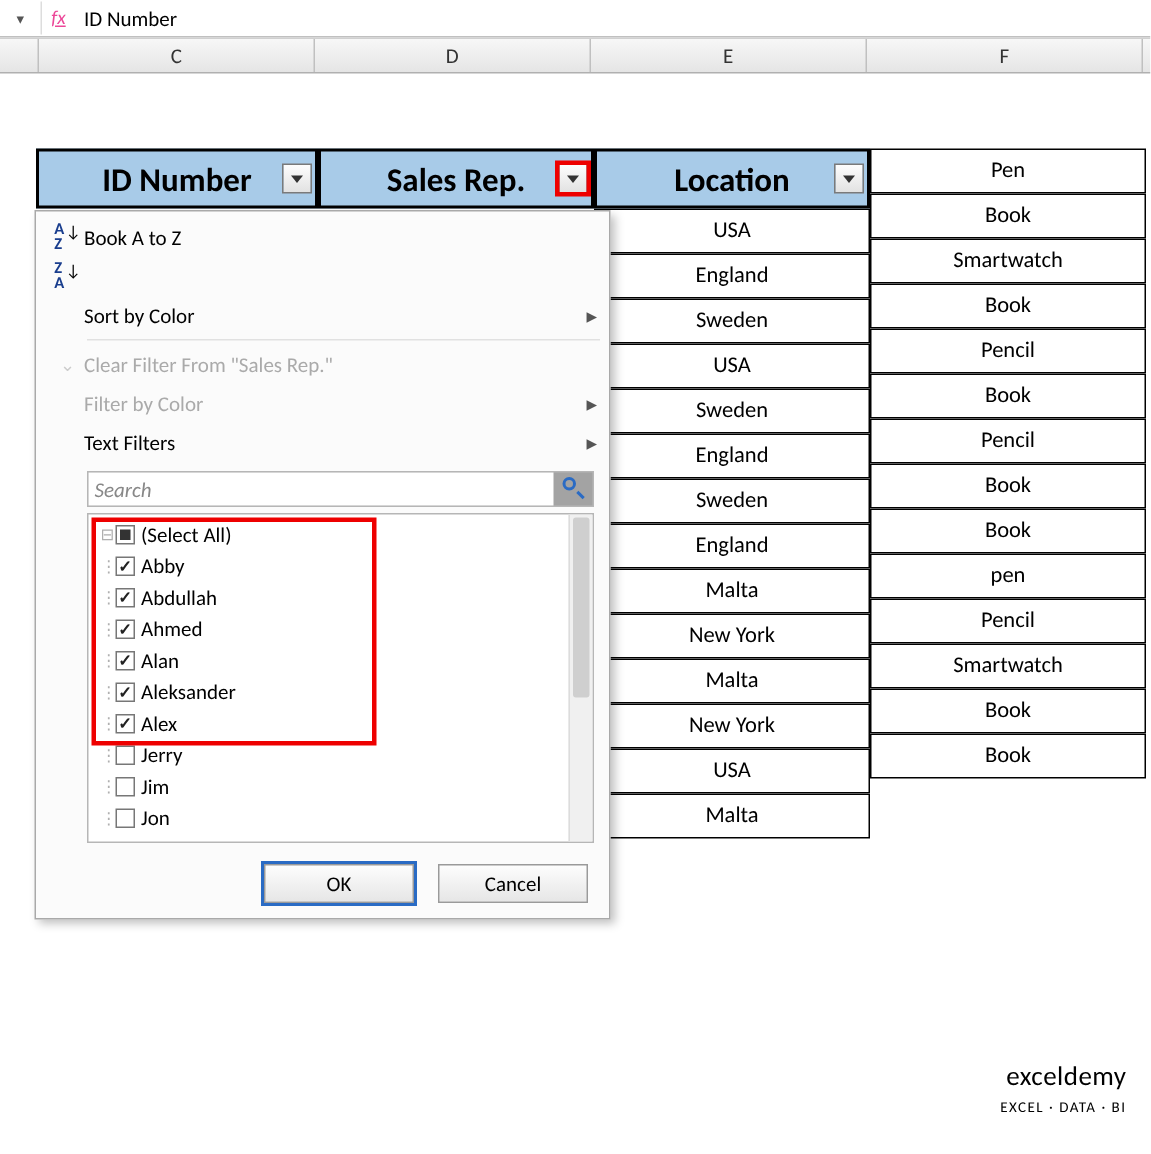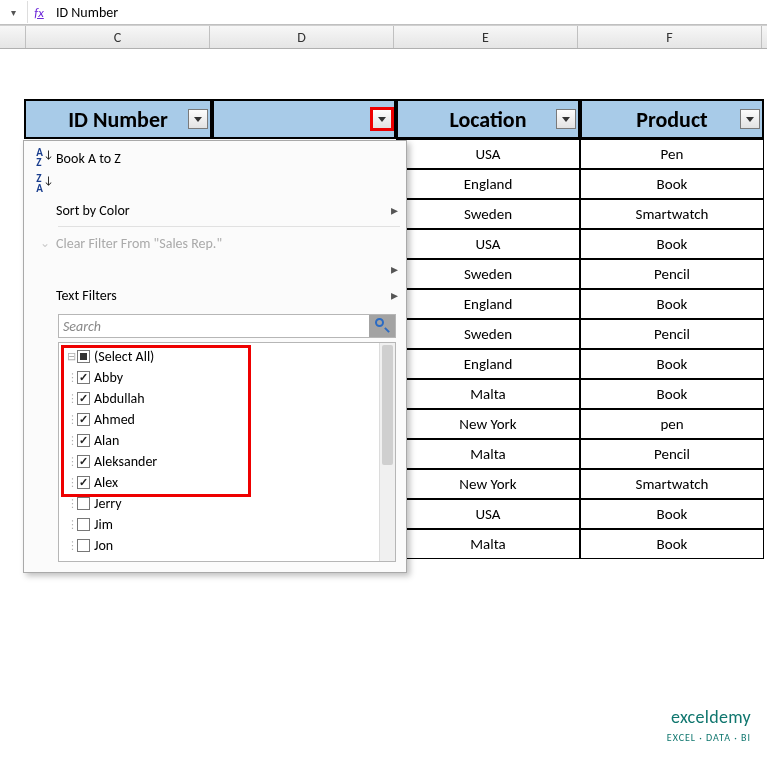--- a/index.html
+++ b/index.html
@@ -1,20 +1,20 @@
 <!DOCTYPE html>
 <html><head>
 <meta charset="utf-8">
 <style>
   * { box-sizing: border-box; font-family: Calibri, Arial, sans-serif; }
   body { margin: 0; background: #fff; width: 767px; height: 769px; overflow: hidden; position: relative; }
 
   .formula-bar { display: flex; align-items: center; height: 25px; border-bottom: 1px solid #c0c0c0; background: #fff; }
   .name-dd { width: 28px; height: 22px; display:flex; align-items:center; justify-content:center; font-size:10px; color:#555; border-right:1px solid #ddd;}
-  .fx-label { width: 22px; font-style: italic; color: #6d28d9; font-size: 13px; text-align:center;text-decoration:underline; }
+  .fx-label { width: 22px; font-style: italic; color: #ec4899; font-size: 13px; text-align:center;text-decoration:underline; }
   .fb-value { padding-left: 6px; font-size: 14px; }
 
   .col-headers { display:flex; height:24px; background: linear-gradient(#f7f7f7,#e5e5e5); border-bottom:1px solid #b0b0b0; border-top:1px solid #d0d0d0;}
   .row-hdr { width:26px; border-right:1px solid #c0c0c0;}
   .ch { flex:0 0 184px; text-align:center; font-size:14px; color:#333; border-right:1px solid #c0c0c0; line-height:24px;}
   .ch:first-of-type { flex-basis: 188px;}
 
   .sheet { position:relative; margin-top: 50px; }
 
   .grid { position:absolute; top:0; left:24px; display:flex; }
@@ -50,21 +50,21 @@
   .dots{color:#b0b0b0; font-size:11px; width:10px;}
   .cb{width:13px;height:13px; border:1px solid #777; margin-right:4px; background:#fff; display:flex; align-items:center; justify-content:center; font-size:11px; line-height:11px; cursor:pointer;}
   .cb.checked::after{content:"✓"; color:#222; font-weight:bold;}
   .cb.mixed::after{content:""; display:block; width:7px; height:7px; background:#333;}
   .red-sel{position:absolute; border:3px solid #e00; pointer-events:none;}
 
   .btns{display:flex; justify-content:flex-end; gap:16px; margin:14px 14px 0 0;}
   .btn{width:100px; height:26px; border:1px solid #9a9a9a; background:linear-gradient(#fdfdfd,#e6e6e6); font-size:14px; cursor:pointer;}
   .btn.ok{outline:2px solid #2a6bc4;}
 
-  .wm{position:absolute; right:16px; bottom:22px; text-align:right; color:#0f766e; font-size:18px; letter-spacing:.3px; line-height:18px;margin-left:36px;}
+  .wm{position:absolute; right:16px; bottom:22px; text-align:right; color:#000000; font-size:18px; letter-spacing:.3px; line-height:18px;margin-left:36px;}
   .wm small{font-size:10px; letter-spacing:1px;}
 </style>
 </head>
 <body>
 
 <div class="formula-bar">
   <div class="name-dd">▾</div>
   <div class="fx-label">fx</div>
   <div class="fb-value">ID Number</div>
 </div>
@@ -107,20 +107,21 @@
           <span class="mlabel">Sort by Color</span>
           <span class="sub">▸</span>
         </div>
         <div class="sep"></div>
         <div class="mitem disabled">
           <div class="micons" style="color:#ccc;">⌄</div>
           <span class="mlabel">Clear Filter From "Sales Rep."</span>
         </div>
         <div class="mitem disabled">
           <div class="micons"></div>
+          <span class="mlabel">Filter by Color</span>
           <span class="sub">▸</span>
         </div>
         <div class="mitem">
           <div class="micons"></div>
           <span class="mlabel">Text Filters</span>
           <span class="sub">▸</span>
         </div>
 
         <div class="search-wrap">
           <input placeholder="Search" style="">
@@ -182,25 +183,30 @@
                 <span class="cb "></span>
                 <span>Jon</span>
               </div>
             </div>
           <div class="sb">
               <div class="sb-thumb"></div>
             </div>
           <div class="red-sel" style="left:2px; top:2px; width:190px; height:152px;"></div>
         </div>
 
+        <div class="btns">
+          <button class="btn ok">OK</button>
+          <button class="btn">Cancel</button>
+        </div>
       </div>
     </div>
 
     <div class="gcol">
       <div class="hcell">
+        <span>Sales Rep.</span>
         <div class="filter-btn redbox">
             <div class="tri"></div>
           </div>
       </div>
     </div>
 
     <div class="gcol" id="col-loc">
       <div class="hcell">
         <span>Location</span>
         <div class="filter-btn">
@@ -217,26 +223,20 @@
         <div class="dcell">England</div>
         <div class="dcell">Malta</div>
         <div class="dcell">New York</div>
         <div class="dcell">Malta</div>
         <div class="dcell">New York</div>
         <div class="dcell">USA</div>
         <div class="dcell">Malta</div>
       </div>
 
     <div class="gcol" id="col-prod">
-      <div class="hcell">
-        <span>Product</span>
-        <div class="filter-btn">
-            <div class="tri"></div>
-          </div>
-      </div>
     <div class="dcell">Pen</div>
         <div class="dcell">Book</div>
         <div class="dcell">Smartwatch</div>
         <div class="dcell">Book</div>
         <div class="dcell">Pencil</div>
         <div class="dcell">Book</div>
         <div class="dcell">Pencil</div>
         <div class="dcell">Book</div>
         <div class="dcell">Book</div>
         <div class="dcell">pen</div>

